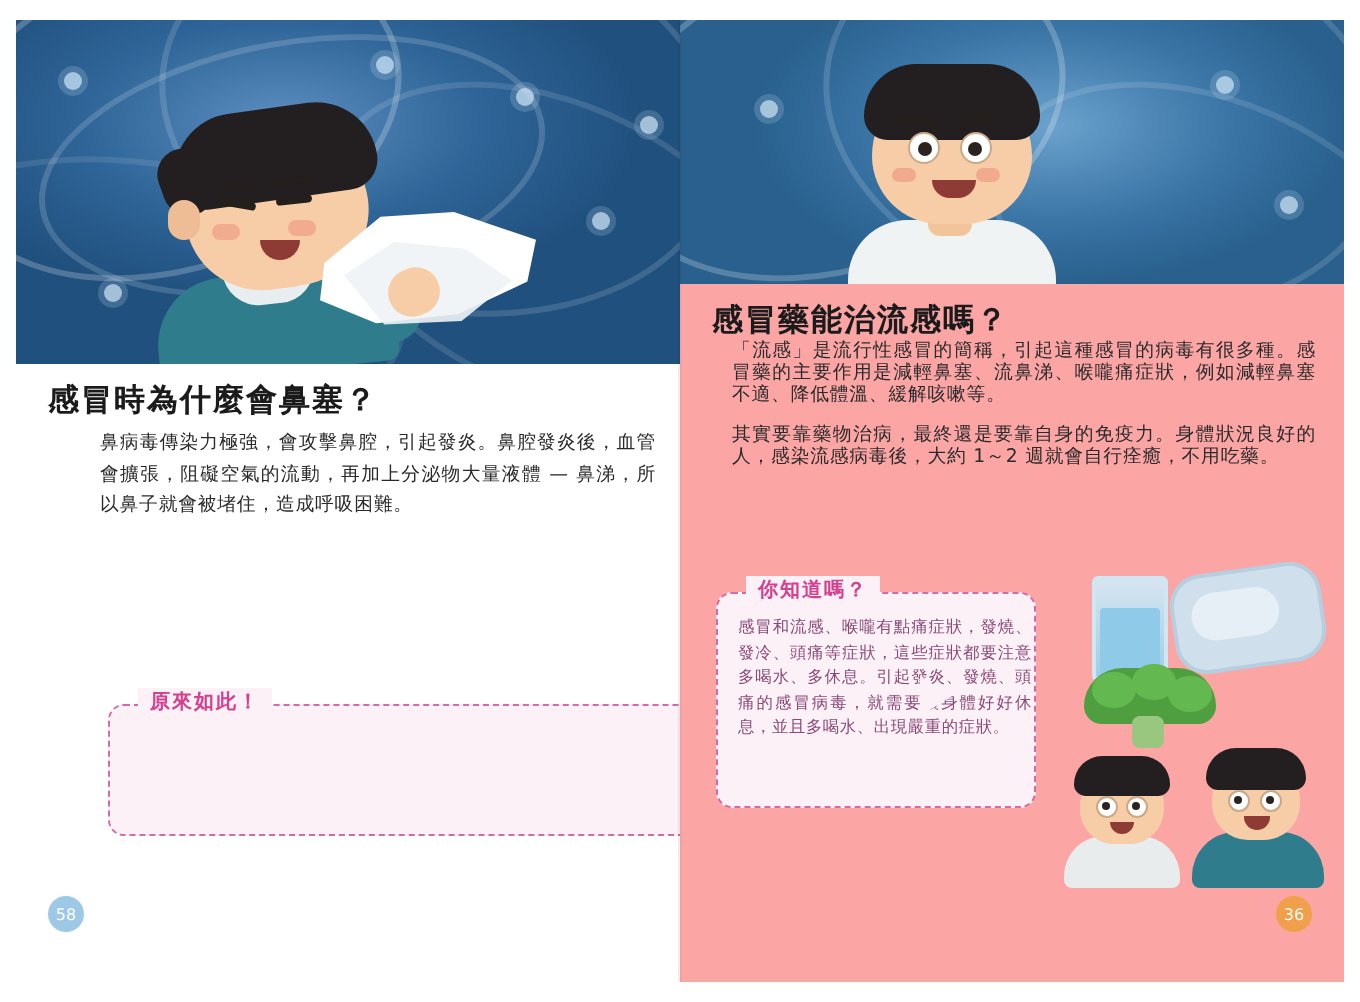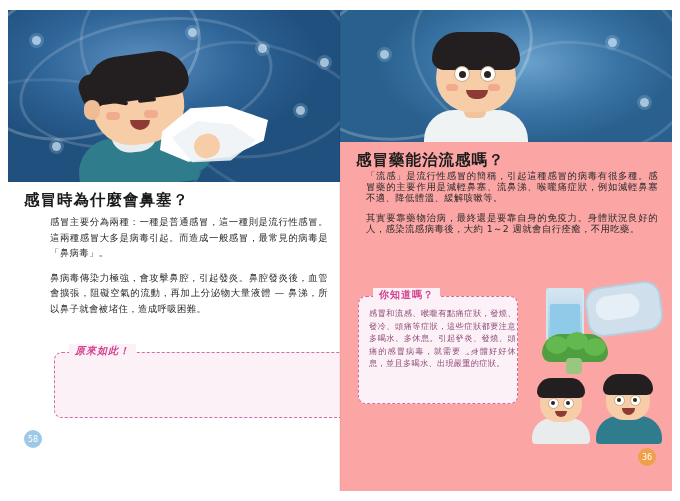--- a/index.html
+++ b/index.html
@@ -118,37 +118,37 @@
   }
   .body-left p{margin:0 0 9px 0;}
   
   .tipbox{
     position:absolute;
     border:1px dashed #d36ba6;
     border-radius:8px;
     background:#fdf1f8;
     box-sizing:border-box;
   }
-  .tipbox.left{left:46px;top:342px;width:308px;height:66px;font-style:italic;}
+  .tipbox.left{left:46px;top:342px;width:308px;height:66px;}
   .tip-title{
     position:absolute;left:14px;top:-9px;
     background:#fdf1f8;
     padding:0 6px;
     font-size:10px;font-weight:bold;color:#d4418e;letter-spacing:1px;
   }
   .tip-body{
     position:absolute;left:10px;top:10px;right:1px;
     font-size:8.2px;line-height:12.6px;color:#8a4a75;text-align:justify;letter-spacing:.3px;
   }
   .folio{
     position:absolute;width:18px;height:18px;border-radius:50%;
     background:#9ec9e6;color:#ffffff;font-size:8px;
     display:flex;align-items:center;justify-content:center;
   }
-  .folio.l{left:16px;top:420px;text-align:right;}
+  .folio.l{left:16px;top:438px;text-align:right;}
   .folio.r{right:16px;top:438px;background:#f0a04b;}
   
   .illus-right{
     position:absolute;left:0;top:0;width:332px;height:132px;
     background:
       radial-gradient(ellipse 150px 80px at 56% 40%, #6ba2cd 0%, #3a75a6 60%, #29608d 100%),
       linear-gradient(200deg,#2a6392 0%,#3f80b4 50%,#23547f 100%);
     overflow:hidden;
   }
   .boy-r{position:absolute;left:78px;top:22px;width:120px;height:112px;}
@@ -275,21 +275,20 @@
           <div class="bl-arm"></div>
           <div class="tissue"></div>
           <div class="tissue2"></div>
           <div class="bl-hand"></div>
         </div>
       </div>
 
       <div class="h-left">感冒時為什麼會鼻塞？</div>
 
       <div class="body-left">
-        <p>感冒主要分為兩種：一種是普通感冒，這一種則是流行性感冒。這兩種感冒大多是病毒引起。而造成一般感冒，最常見的病毒是「鼻病毒」。</p>
         <p>鼻病毒傳染力極強，會攻擊鼻腔，引起發炎。鼻腔發炎後，血管會擴張，阻礙空氣的流動，再加上分泌物大量液體 — 鼻涕，所以鼻子就會被堵住，造成呼吸困難。</p>
       </div>
 
       <div class="tipbox left">
         <div class="tip-title">原來如此！</div>
       </div>
 
       <div class="folio l">58</div>
     </div>
 

